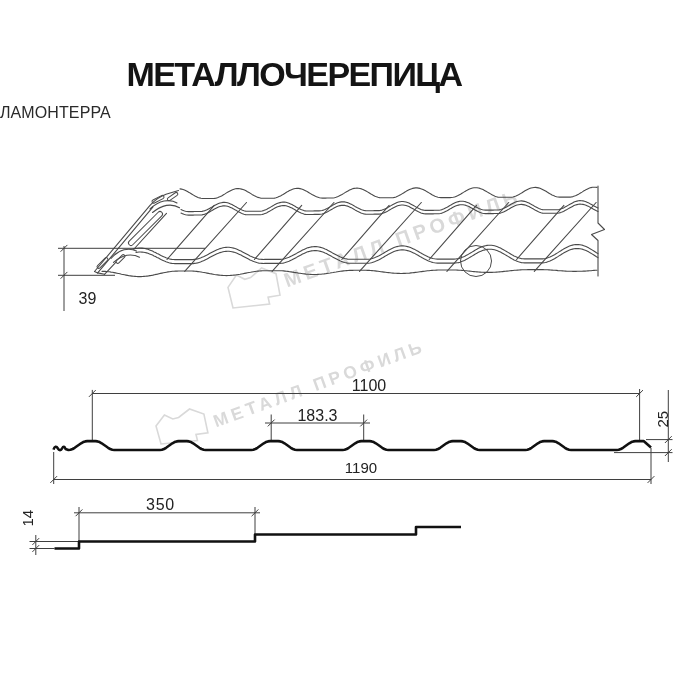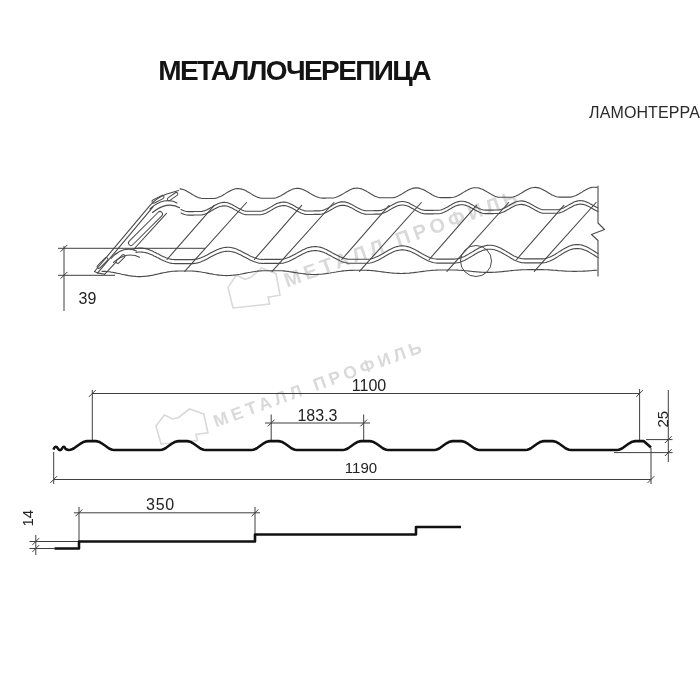--- a/index.html
+++ b/index.html
@@ -1,19 +1,19 @@
 <!DOCTYPE html>
 <html><head>
 <meta charset="utf-8">
 <style>
 html,body { margin:0; padding:0; background:#fff; width:700px; height:700px; overflow:hidden; }
 .title { position:absolute; left:0; top:55px; width:588px; text-align:center;
   font-family:"Liberation Sans", sans-serif; font-weight:bold; color:#141414;
-  font-size:28px; letter-spacing:-1.6px; }
-.subtitle { position:absolute; left:0; top:104px; width:700px; text-align:right;
+  font-size:34px; letter-spacing:-1.6px; }
+.subtitle { position:absolute; left:0; top:104px; width:700px; text-align:left;
   font-family:"Liberation Sans", sans-serif; color:#2a2a2a; font-size:16px; letter-spacing:0.1px; }
 </style>
 </head>
 <body>
 <div class="title">МЕТАЛЛОЧЕРЕПИЦА</div>
 <div class="subtitle">ЛАМОНТЕРРА</div>
 <svg width="700" height="700" viewBox="0 0 700 700" style="position:absolute;left:0;top:0">
 <g stroke="#d9d9d9" fill="none" stroke-width="1.6">
 <path d="M228.0,287.4 L236.4,275.0 L244.8,279.3 L250.6,277.6 L261.6,268.0 L276.0,273.7 L280.0,295.2 L268.1,297.1 L269.6,304.0 L233.0,308.0 Z"></path>
 <path d="M156.0,426.0 L164.4,415.1 L172.8,418.9 L178.6,417.4 L189.5,409.0 L203.9,414.0 L207.9,432.8 L196.0,434.5 L197.5,440.5 L161.0,444.0 Z"></path>

